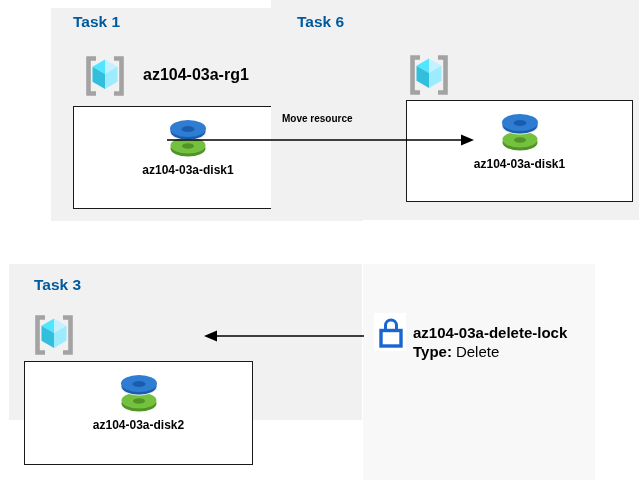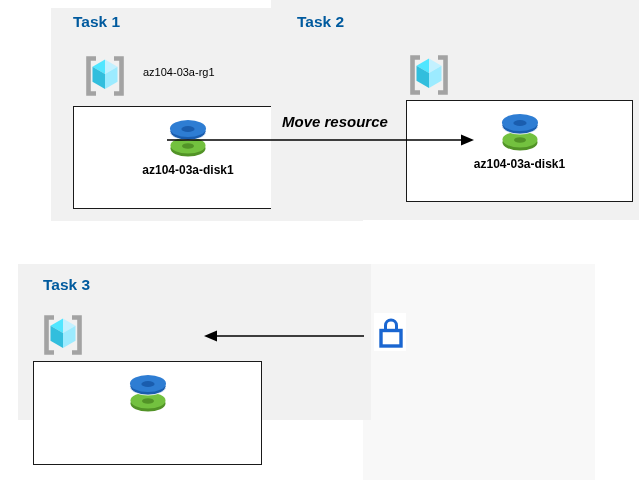--- a/index.html
+++ b/index.html
@@ -3,29 +3,29 @@
 <meta charset="utf-8">
 <style>
   html,body{margin:0;padding:0;background:#ffffff;}
   .page{position:relative;width:641px;height:487px;background:#fff;overflow:hidden;
         font-family:"Liberation Sans",sans-serif;}
   .panel{position:absolute;background:var(--panel-gray);}
   .panel-light{position:absolute;background:var(--panel-light);}
   .task-title{position:absolute;margin:0;font-size:15.5px;font-weight:700;
               color:var(--title-blue);white-space:nowrap;}
   .rg-icon{position:absolute;width:48px;height:42px;}
-  .rg-label{position:absolute;font-size:11px;font-weight:400;color:var(--text-black);white-space:nowrap;}
+  .rg-label{position:absolute;font-size:16px;font-weight:700;color:var(--text-black);white-space:nowrap;}
   .disk-box{position:absolute;background:#ffffff;border:1.5px solid var(--box-border);
             display:flex;flex-direction:column;align-items:center;box-sizing:border-box;}
   .disk-icon{margin-top:11px;width:42px;height:40px;}
   .disk-label{margin-top:5px;font-size:12px;font-weight:700;color:var(--text-black);white-space:nowrap;}
   .arrow-svg{position:absolute;overflow:visible;}
   .arrow-line{stroke:var(--arrow-black);stroke-width:1.6px;}
   .arrow-head{fill:var(--arrow-black);}
-  .move-label{position:absolute;font-size:15px;font-weight:700;color:var(--text-black);white-space:nowrap;font-style:italic;}
+  .move-label{position:absolute;font-size:10px;font-weight:700;color:var(--text-black);white-space:nowrap;}
   .lock-bg{position:absolute;left:374px;top:313px;width:32px;height:38px;background:#ffffff;}
   .lock-svg{position:absolute;left:379px;top:316px;width:24px;height:32px;}
   .lock-text{position:absolute;left:413px;top:323px;font-size:15px;color:var(--text-black);line-height:19px;}
   .lock-name{font-weight:700;white-space:nowrap;}
   .lock-type-label{font-weight:700;margin-right:4px;}
 </style>
 </head>
 <body>
 
 <div class="page">
@@ -50,21 +50,21 @@
         <ellipse cx="21" cy="28" rx="6" ry="2.8" fill="var(--disk-green-dark)"></ellipse>
         <ellipse cx="21" cy="13.5" rx="18" ry="8.6" fill="var(--disk-blue-dark)" stroke="#ffffff" stroke-width="0.8"></ellipse>
         <ellipse cx="21" cy="10.5" rx="18" ry="8.6" fill="var(--disk-blue)"></ellipse>
         <ellipse cx="21" cy="11" rx="6.6" ry="3" fill="var(--disk-blue-dark)"></ellipse>
       </svg>
       <span class="disk-label">az104-03a-disk1</span>
     </div>
   </section>
 
   <section class="panel" style="left:271px;top:0px;width:368px;height:220px;">
-    <h2 class="task-title" style="left:26px;top:13px;">Task 2</h2>
+    <h2 class="task-title" style="left:26px;top:13px;">Task 6</h2>
 
     <svg class="rg-icon" style="left:134px;top:54px;" viewBox="0 0 48 42">
       <path d="M15 3.5 H7.5 V38.5 H15" fill="none" stroke="var(--bracket-gray)" stroke-width="4.6"></path>
       <path d="M33 3.5 H40.5 V38.5 H33" fill="none" stroke="var(--bracket-gray)" stroke-width="4.6"></path>
       <polygon points="24,4.5 11.5,11.8 24,19" fill="var(--cube-main)"></polygon>
       <polygon points="24,4.5 36.5,11.8 24,19" fill="var(--cube-light)"></polygon>
       <polygon points="11.5,11.8 24,19 24,34 11.5,26.8" fill="var(--cube-dark)"></polygon>
       <polygon points="36.5,11.8 24,19 24,34 36.5,26.8" fill="var(--cube-mid)"></polygon>
     </svg>
 
@@ -76,54 +76,61 @@
         <ellipse cx="21" cy="13.5" rx="18" ry="8.6" fill="var(--disk-blue-dark)" stroke="#ffffff" stroke-width="0.8"></ellipse>
         <ellipse cx="21" cy="10.5" rx="18" ry="8.6" fill="var(--disk-blue)"></ellipse>
         <ellipse cx="21" cy="11" rx="6.6" ry="3" fill="var(--disk-blue-dark)"></ellipse>
       </svg>
       <span class="disk-label">az104-03a-disk1</span>
     </div>
   </section>
 
   <div class="panel-light" style="left:363px;top:264px;width:232px;height:216px;"></div>
 
-  <section class="panel" style="left:18px;top:264px;width:353px;height:156px;">
+  <section class="panel" style="left:9px;top:264px;width:353px;height:156px;">
     <h2 class="task-title" style="left:25px;top:12px;">Task 3</h2>
 
     <svg class="rg-icon" style="left:21px;top:50px;" viewBox="0 0 48 42">
       <path d="M15 3.5 H7.5 V38.5 H15" fill="none" stroke="var(--bracket-gray)" stroke-width="4.6"></path>
       <path d="M33 3.5 H40.5 V38.5 H33" fill="none" stroke="var(--bracket-gray)" stroke-width="4.6"></path>
       <polygon points="24,4.5 11.5,11.8 24,19" fill="var(--cube-main)"></polygon>
       <polygon points="24,4.5 36.5,11.8 24,19" fill="var(--cube-light)"></polygon>
       <polygon points="11.5,11.8 24,19 24,34 11.5,26.8" fill="var(--cube-dark)"></polygon>
       <polygon points="36.5,11.8 24,19 24,34 36.5,26.8" fill="var(--cube-mid)"></polygon>
     </svg>
 
     <div class="disk-box" style="left:15px;top:97px;width:229px;height:104px;">
       <svg class="disk-icon" viewBox="0 0 42 40">
         <ellipse cx="21" cy="30.5" rx="17.5" ry="8" fill="var(--disk-green-dark)"></ellipse>
         <ellipse cx="21" cy="27.5" rx="17.5" ry="8" fill="var(--disk-green)"></ellipse>
         <ellipse cx="21" cy="28" rx="6" ry="2.8" fill="var(--disk-green-dark)"></ellipse>
         <ellipse cx="21" cy="13.5" rx="18" ry="8.6" fill="var(--disk-blue-dark)" stroke="#ffffff" stroke-width="0.8"></ellipse>
         <ellipse cx="21" cy="10.5" rx="18" ry="8.6" fill="var(--disk-blue)"></ellipse>
         <ellipse cx="21" cy="11" rx="6.6" ry="3" fill="var(--disk-blue-dark)"></ellipse>
       </svg>
+      <span class="disk-label">az104-03a-disk2</span>
     </div>
   </section>
 
   <svg class="arrow-svg" style="left:166px;top:132px;" width="308" height="16" viewBox="0 0 308 16">
     <line class="arrow-line" x1="1" y1="8" x2="296" y2="8"></line>
     <polygon class="arrow-head" points="295,2.5 308,8 295,13.5"></polygon>
   </svg>
   <span class="move-label" style="left:282px;top:113px;">Move resource</span>
 
   <svg class="arrow-svg" style="left:204px;top:328px;" width="161" height="16" viewBox="0 0 161 16">
     <polygon class="arrow-head" points="13,2.5 0,8 13,13.5"></polygon>
     <line class="arrow-line" x1="11" y1="8" x2="160" y2="8"></line>
   </svg>
 
   <div class="lock-bg"></div>
   <svg class="lock-svg" viewBox="0 0 24 32">
     <path d="M6.5 15 V9.5 A5.5 5.5 0 0 1 17.5 9.5 V15" fill="#ffffff" stroke="var(--lock-blue)" stroke-width="3"></path>
     <rect x="2" y="14.5" width="20" height="15.5" fill="#ffffff" stroke="var(--lock-blue)" stroke-width="3.4"></rect>
   </svg>
+  <div class="lock-text">
+    <div class="lock-name">az104-03a-delete-lock</div>
+    <div>
+      <span class="lock-type-label">Type:</span><span>Delete</span>
+    </div>
+  </div>
 
 </div>
 
 </body></html>

